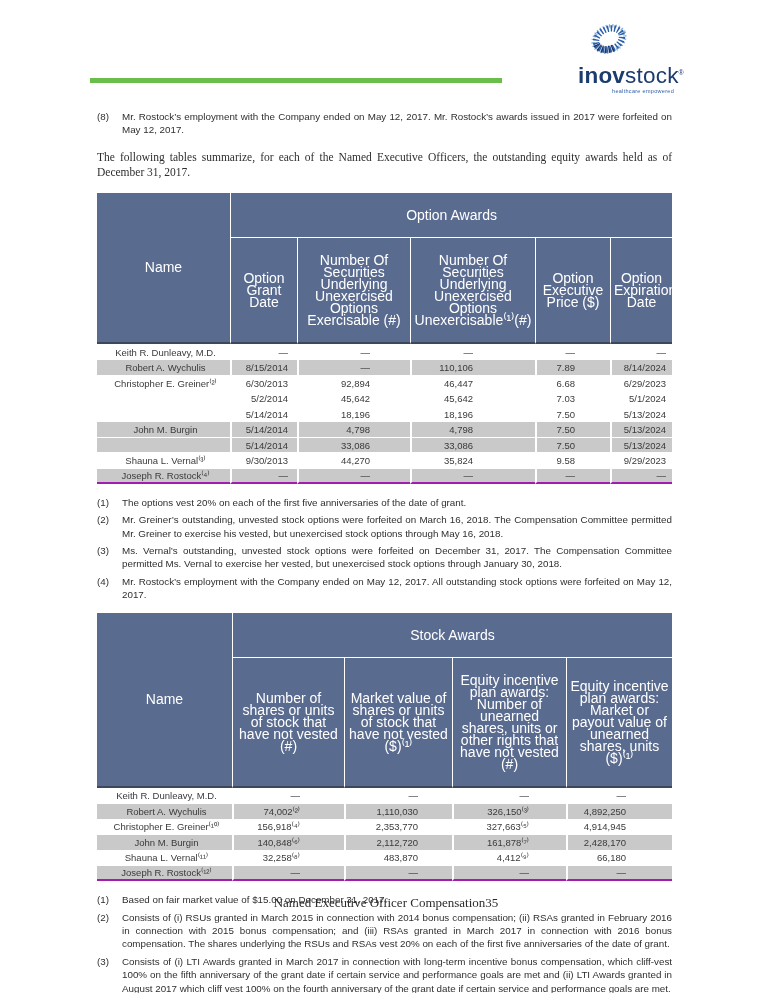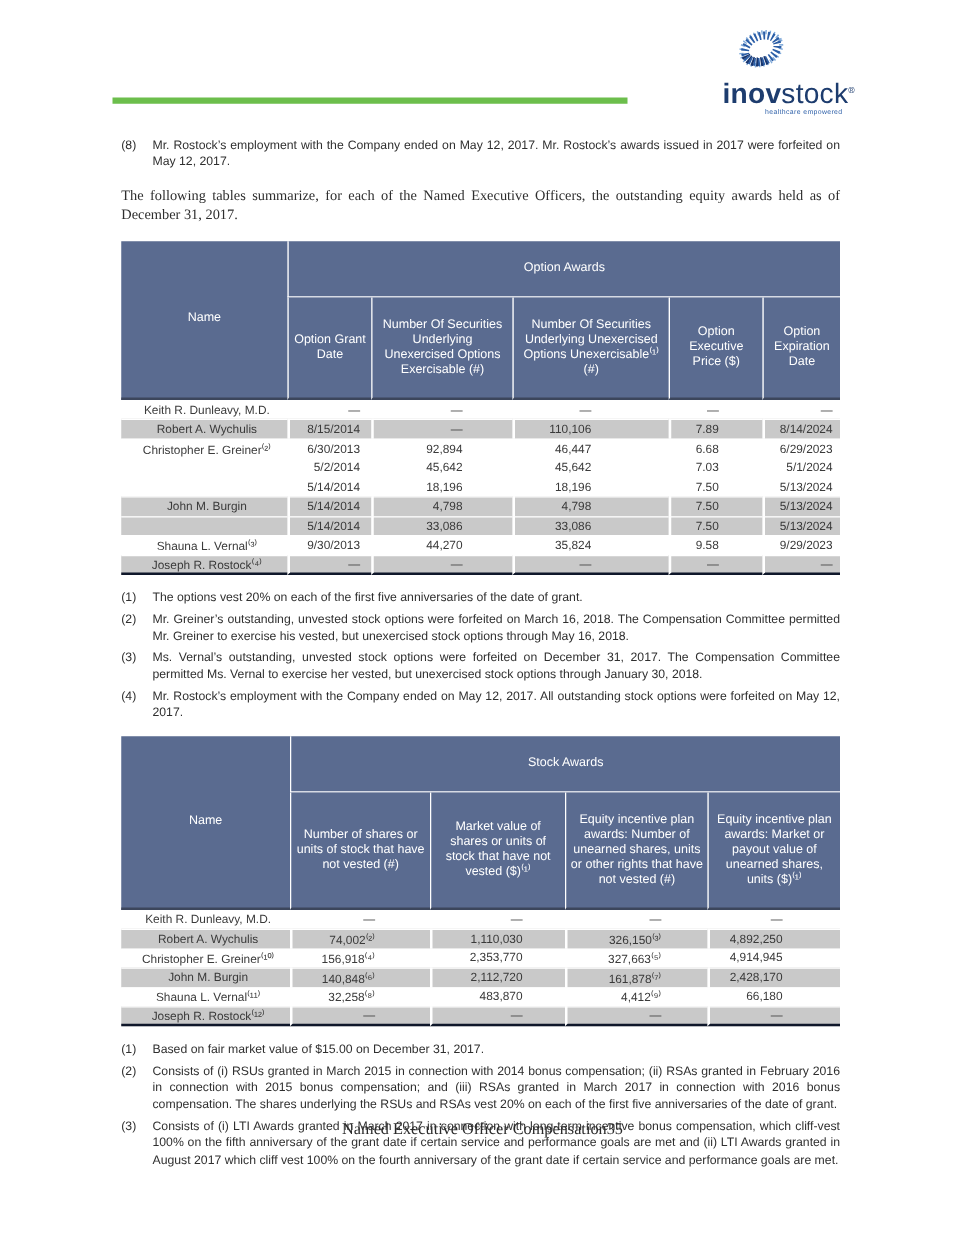--- a/index.html
+++ b/index.html
@@ -23,36 +23,36 @@
   .content { position:absolute; left:97px; top:0; width:575px; }
   .fn-row { display:flex; margin-bottom:4px; font-size:9.8px; line-height:13.4px; color:#2f2f2f; }
   .fn-num { flex:0 0 25px; }
   .fn-text { flex:1; text-align:justify; }
   .top-fn { margin-top:110px; }
   h1 { font-size:15.5px; font-weight:700; color:#1b1b1b; margin:17px 0 0 0; letter-spacing:0.1px; }
   .intro { font-family:"Liberation Serif", serif; font-size:11.5px; line-height:15.5px; color:#2e2e2e; margin:13px 0 12px 0; text-align:justify; }
   
   table { border-collapse:separate; border-spacing:0; table-layout:fixed; width:575px; margin-top:11px; }
   thead th {
-    background:var(--blue,#5A6B90); color:#fff; font-weight:400; font-size:10px; line-height:12px;
+    background:var(--blue,#5A6B90); color:#fff; font-weight:400; font-size:14px; line-height:12px;
     text-align:center; vertical-align:middle; border-left:1.5px solid #fff; padding:16px 3px; box-sizing:border-box;
   }
   thead th.first { border-left:none; }
   th.group-label { height:17px; border-bottom:1.5px solid #fff; }
   tr.colhead th, th.name-h { border-bottom:2px solid #3c465c; }
   #table1 tr.colhead th { height:42px; }
   #table2 tr.colhead th { height:76px; }
   tbody td {
     height:15.5px; font-size:9.5px; color:#3a3a3a; background:#fff;
     border-left:2px solid #fff; border-top:1px solid #fff;
     padding-top:0; padding-bottom:0; box-sizing:border-box; white-space:nowrap; vertical-align:middle;
   }
   tbody td:first-child { border-left:none; }
   tbody tr.shaded td { background:var(--gray,#C9C9C9); }
-  tbody tr:last-child td { border-bottom:2px solid #0f172a; }
+  tbody tr:last-child td { border-bottom:2px solid #a21caf; }
   #table1 td:nth-child(1), #table2 td:nth-child(1) { text-align:center; padding-left:5px; }
   #table1 td:nth-child(2) { text-align:right; padding-right:9px; }
   #table1 td:nth-child(3) { text-align:right; padding-right:40px; }
   #table1 td:nth-child(4) { text-align:right; padding-right:62px; }
   #table1 td:nth-child(5) { text-align:right; padding-right:35px; }
   #table1 td:nth-child(6) { text-align:right; padding-right:6px; }
   #table2 td:nth-child(2) { text-align:right; padding-right:44px; }
   #table2 td:nth-child(3) { text-align:right; padding-right:34px; }
   #table2 td:nth-child(4) { text-align:right; padding-right:37px; }
   #table2 td:nth-child(5) { text-align:right; padding-right:46px; }

